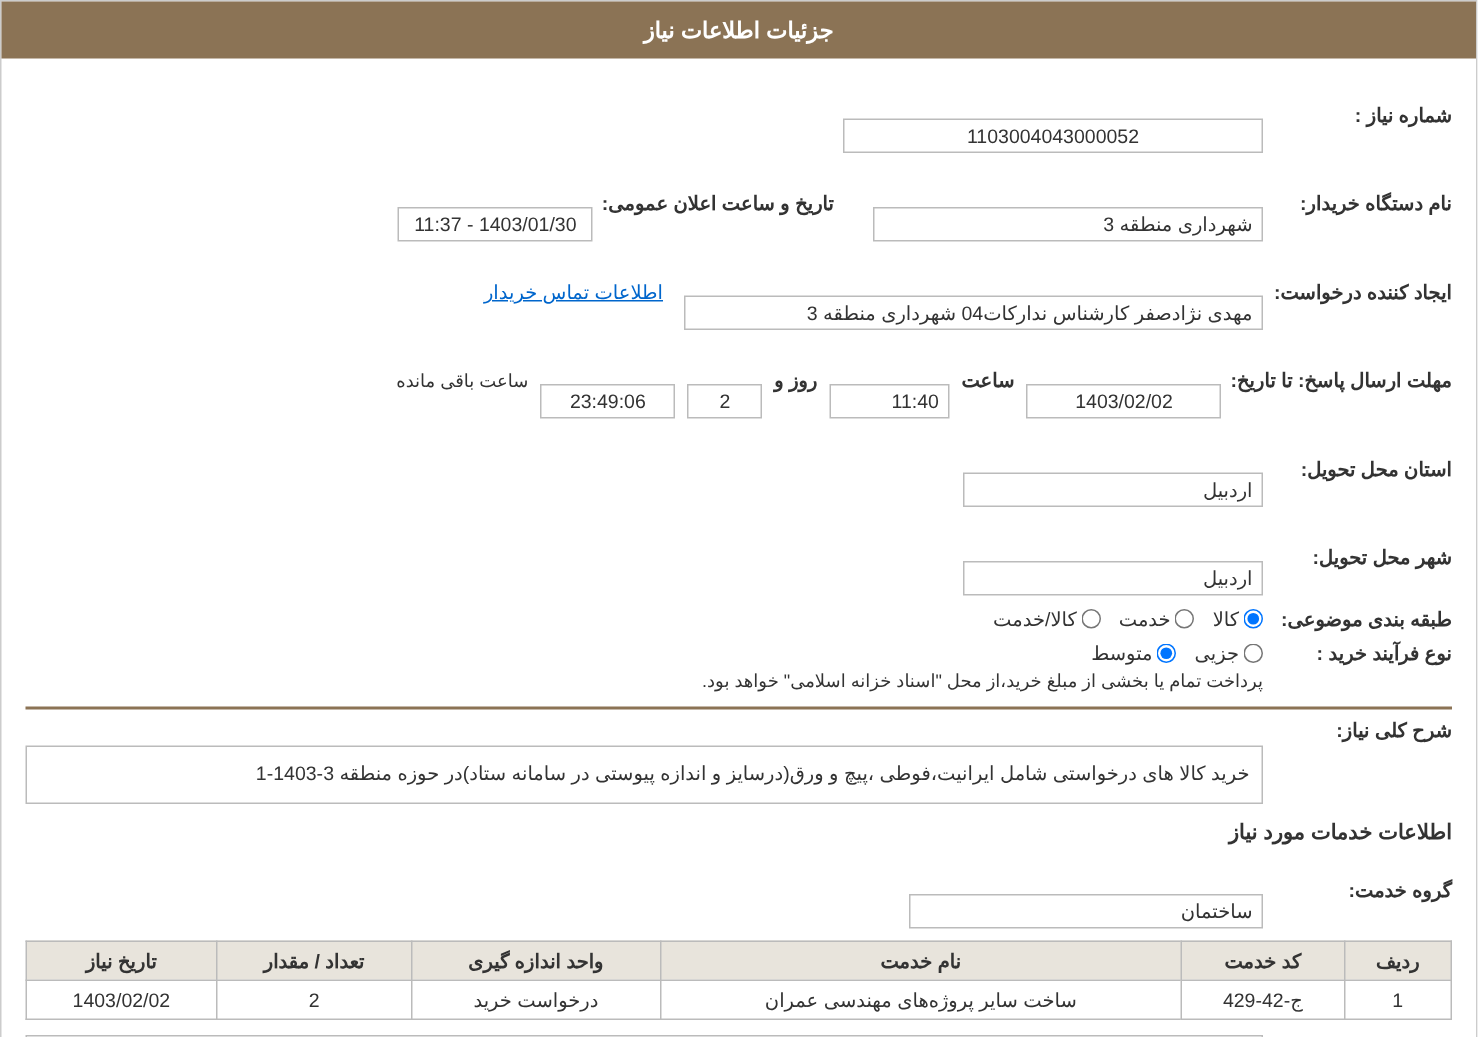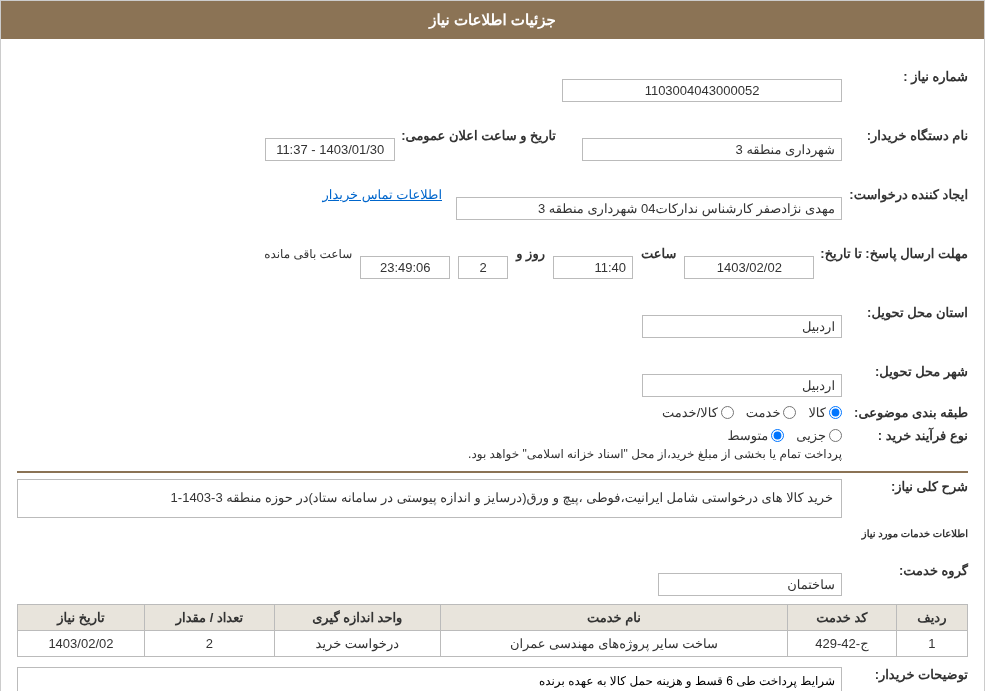--- a/index.html
+++ b/index.html
@@ -81,24 +81,25 @@
       margin: 10px 0 8px;
       padding-top: 6px;
     }
     .description-box {
       border: 1px solid #bbb;
       padding: 8px;
       background: #fff;
       line-height: 1.6;
       text-align: right;
       flex: 1;
+      margin-top: 18px;
     }
     .service-section-title {
       font-weight: bold;
-      font-size: 10px;
+      font-size: 14px;
       color: #333;
       margin: 10px 0 6px;
     }
     .service-form-row {
       display: flex;
       align-items: center;
       margin-bottom: 8px;
       gap: 6px;
     }
     table.items-table {
@@ -265,21 +266,21 @@
       <div class="form-row" style="align-items:flex-start;">
         <span class="label">شرح کلی نیاز:</span>
         <div class="description-box">خرید کالا های درخواستی شامل ایرانیت،فوطی ،پیچ و ورق(درسایز و اندازه پیوستی  در سامانه ستاد)در حوزه منطقه 3-1403-1</div>
       </div>
     </div>
 
     <div class="service-section-title">اطلاعات خدمات مورد نیاز</div>
 
     <div class="service-form-row">
       <span class="label">گروه خدمت:</span>
-      <div class="input-field" style="width:184px;">ساختمان</div>
+      <div class="input-field" style="width:236px;">ساختمان</div>
     </div>
 
     <table class="items-table">
       <thead>
         <tr>
           <th>ردیف</th>
           <th>کد خدمت</th>
           <th>نام خدمت</th>
           <th>واحد اندازه گیری</th>
           <th>تعداد / مقدار</th>

